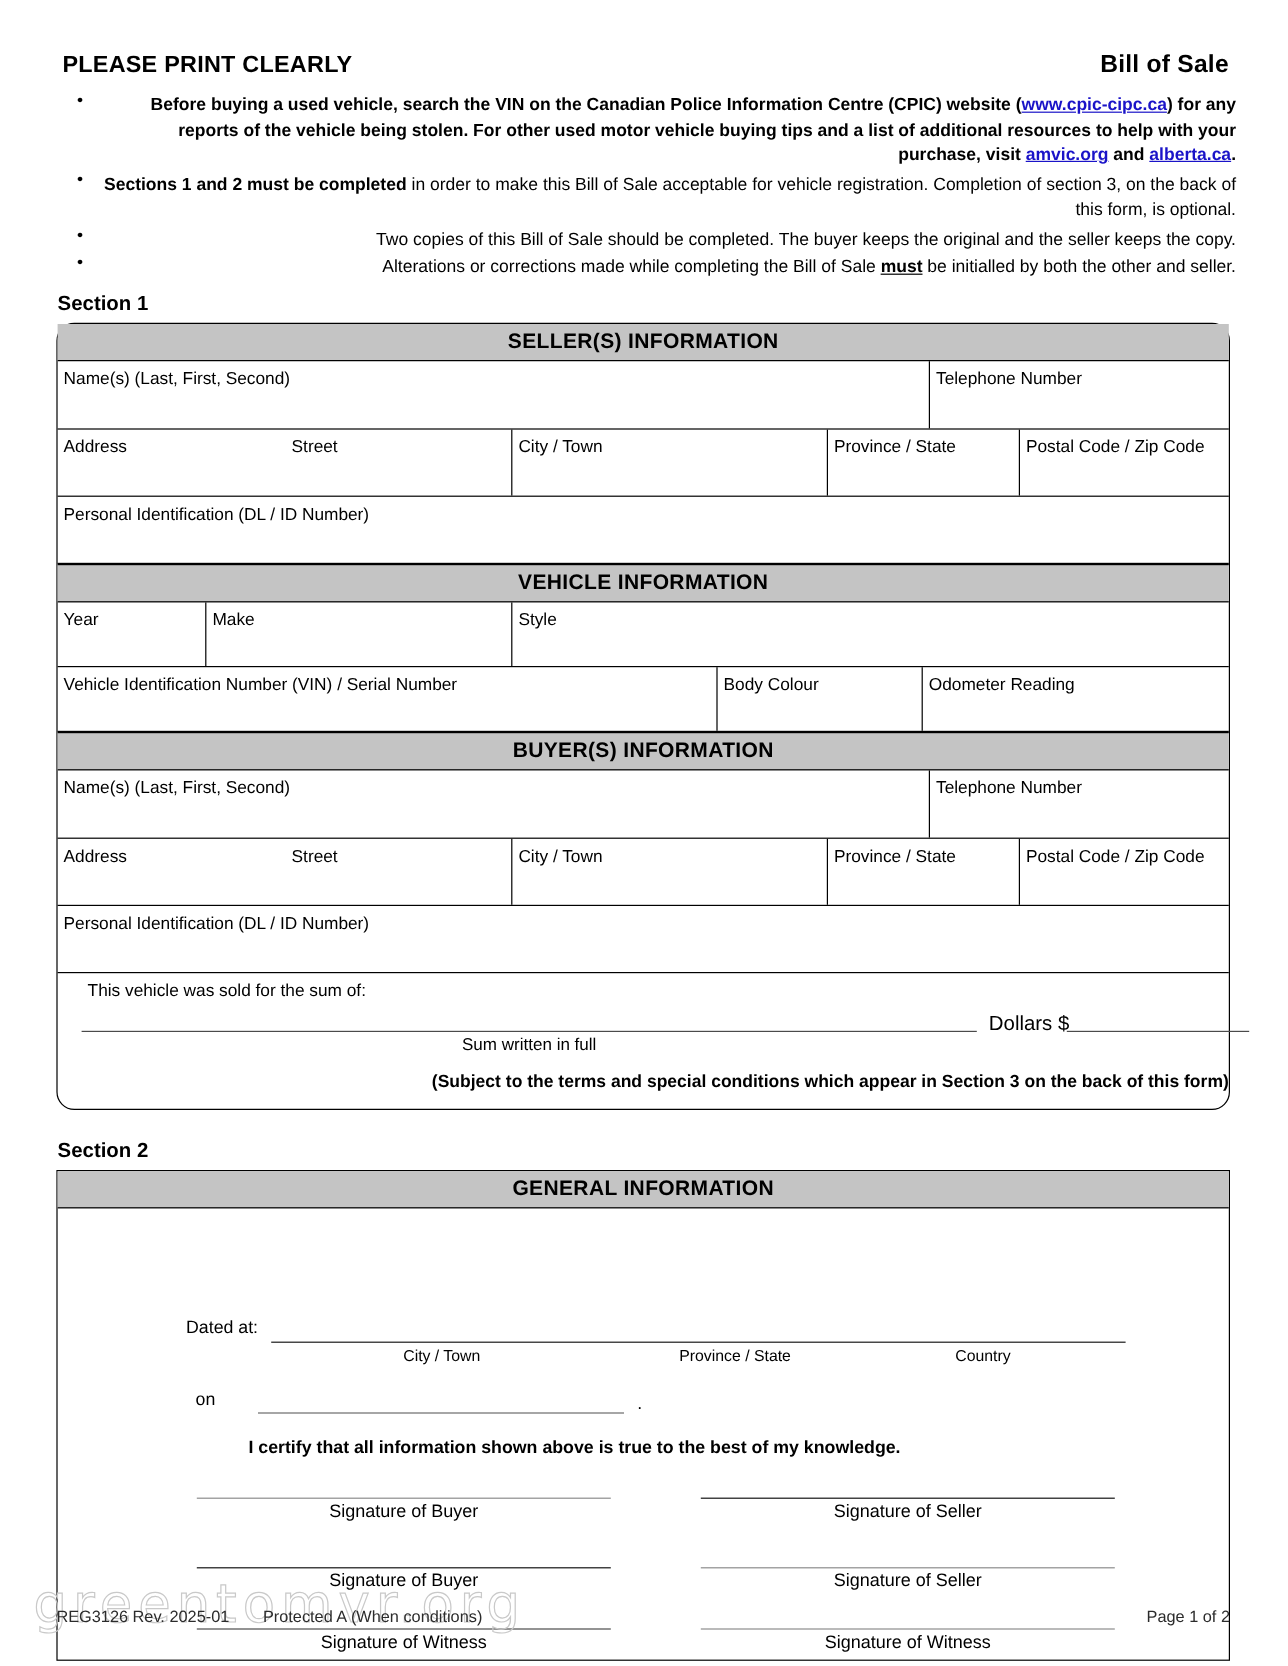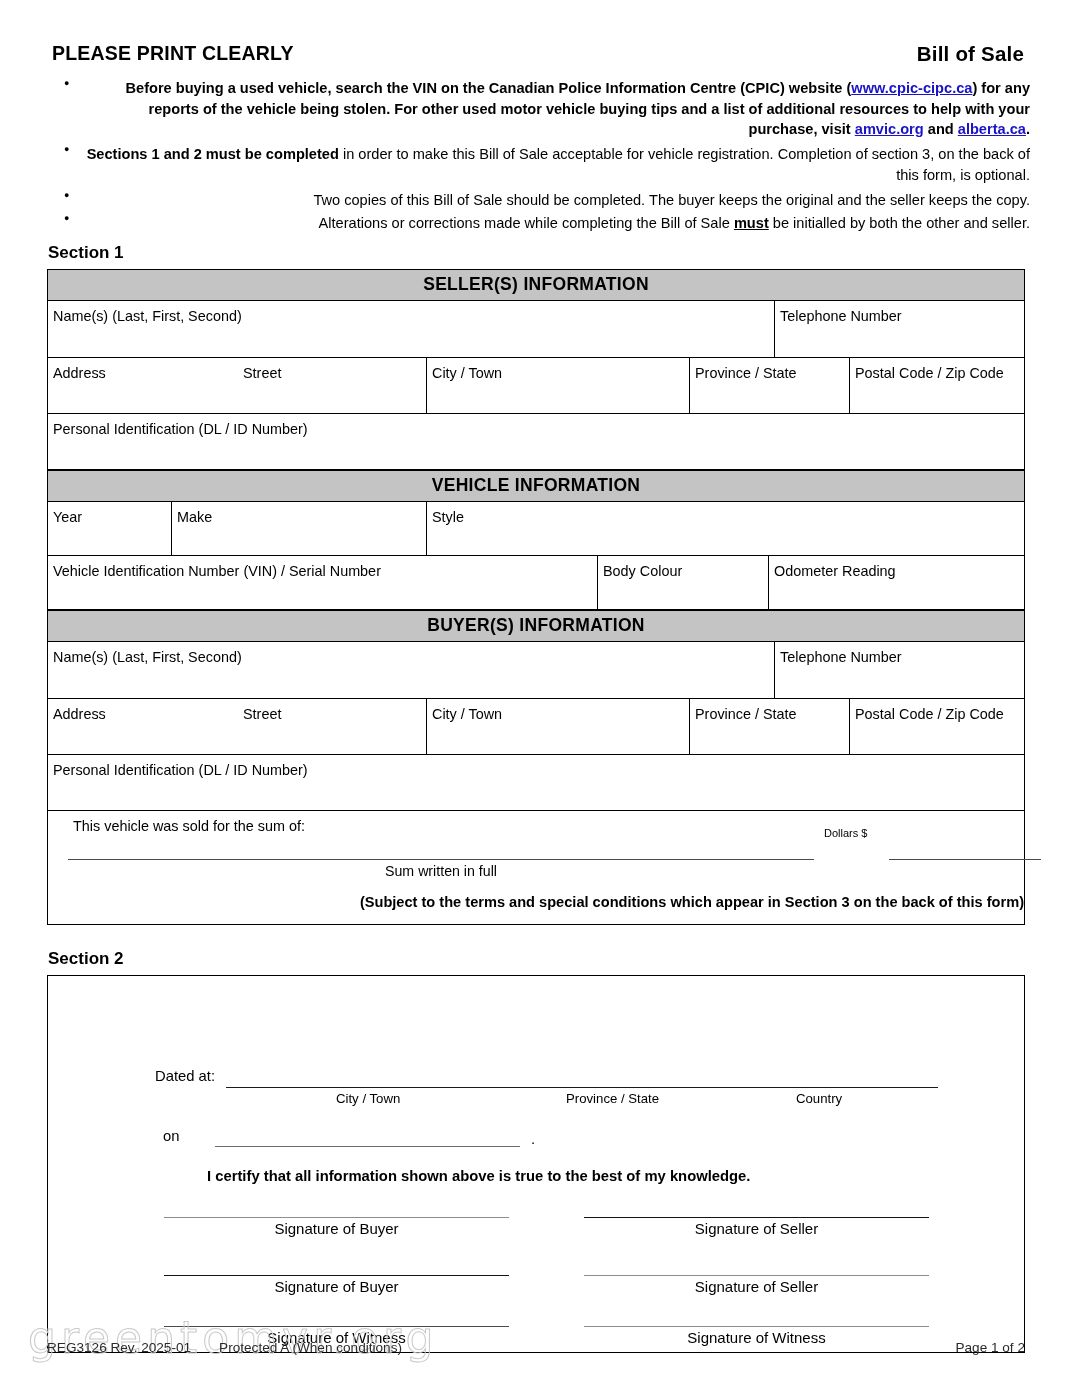--- a/index.html
+++ b/index.html
@@ -19,21 +19,21 @@
     overflow: hidden;
   }
 
   
   .header-row {
     position: absolute;
     left: 52px;
     top: 42px;
     width: 972px;
     display: flex;
-    align-items: flex-start;
+    align-items: center;
     justify-content: space-between;
   }
   .print-clearly {
     font-size: 19.5px;
     font-weight: bold;
     letter-spacing: 0.2px;
   }
   .bill-of-sale {
     font-size: 20.5px;
     font-weight: bold;
@@ -84,21 +84,21 @@
 
   
   .formbox {
     position: absolute;
     left: 47px;
     width: 978px;
     border: 1px solid #000;
     box-sizing: border-box;
     background: #fff;
   }
-  #box-section1 { top: 269px; }
+  #box-section1 { top: 269px; border-radius: 15px; }
   #box-section2 { top: 975px; }
 
   .band {
     background: #c4c4c4;
     border-bottom: 1px solid #000;
     text-align: center;
     font-size: 17.5px;
     font-weight: bold;
     letter-spacing: 0.3px;
     padding: 4px 0 5px 0;
@@ -149,22 +149,22 @@
   .sum-line-long {
     position: absolute;
     left: 0px;
     top: 48px;
     width: 746px;
     border-bottom: 1px solid #4a4a4a;
   }
   .dollars-text {
     position: absolute;
     left: 756px;
-    top: 16px;
-    font-size: 11px;
+    top: 32px;
+    font-size: 17px;
   }
   .sum-line-short {
     position: absolute;
     left: 821px;
     top: 48px;
     width: 152px;
     border-bottom: 1px solid #4a4a4a;
   }
   .sum-written {
     position: absolute;
@@ -376,20 +376,21 @@
         <div class="sum-written">Sum written in full</div>
         <div class="subject-note">(Subject to the terms and special conditions which appear in Section 3 on the back of this form)</div>
       </div>
     </div>
 
   </div>
 
   <div id="section2-label" class="section-label">Section 2</div>
 
   <div id="box-section2" class="formbox">
+    <div class="band">GENERAL INFORMATION</div>
 
     <div class="gen-body">
       <div class="dated-at">Dated at:</div>
       <div class="dated-line"></div>
       <div class="dated-caps">
         <span class="cap-city">City / Town</span>
         <span class="cap-prov">Province / State</span>
         <span class="cap-country">Country</span>
       </div>
 

